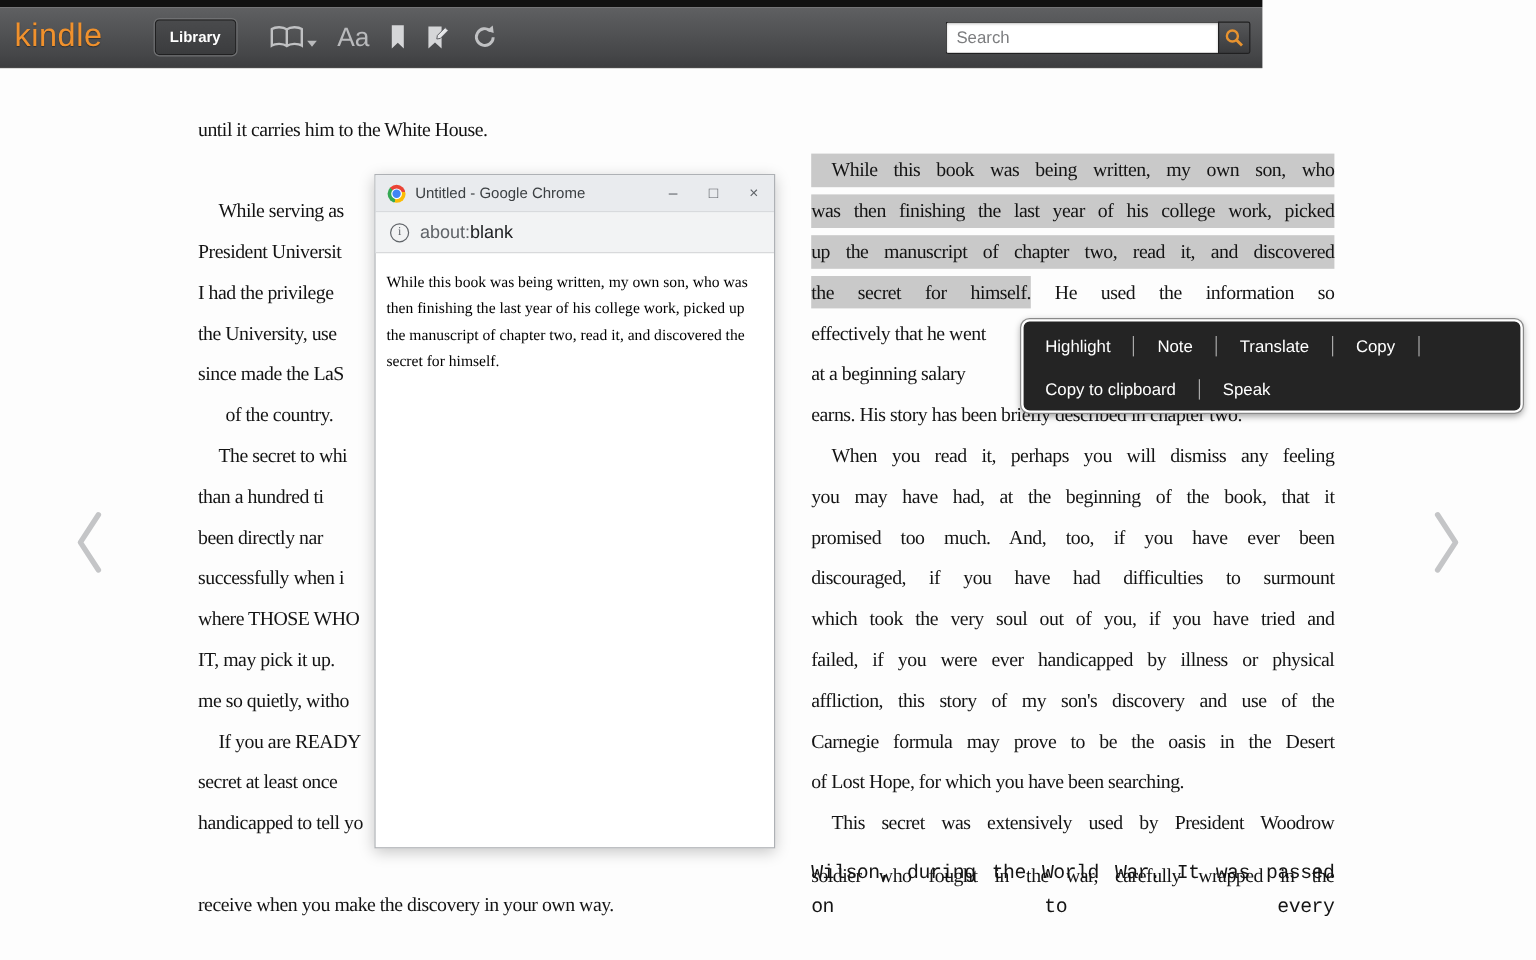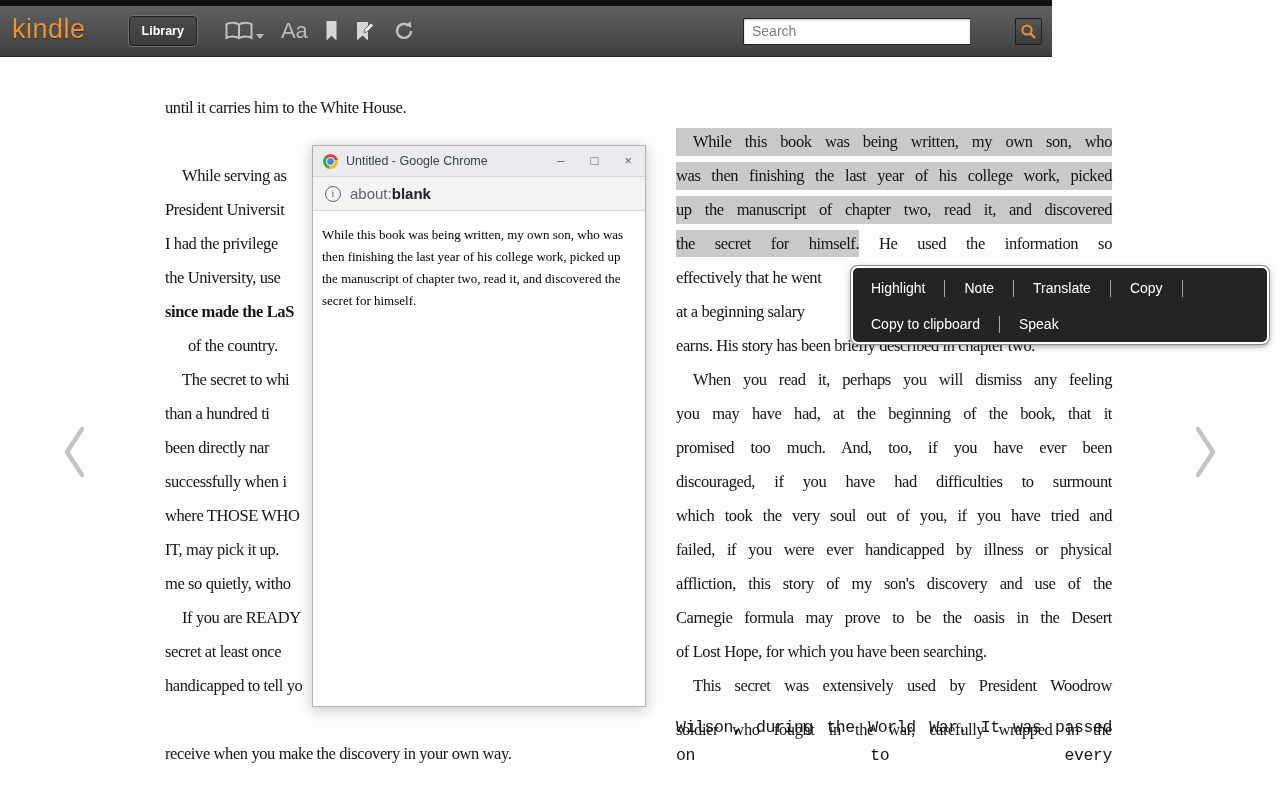--- a/index.html
+++ b/index.html
@@ -8,21 +8,21 @@
 
   
   .topstrip{height:6px;background:#111;}
   .toolbar{position:relative;height:50px;background:linear-gradient(#5f6062,#454648 80%,#3c3d3f);border-bottom:1px solid #262626;display:flex;align-items:center;}
   .logo{font-size:27px;color:#f0912d;margin:0 0 4px 12px;letter-spacing:.5px;font-weight:400;text-shadow:0 1px 1px rgba(0,0,0,.4);}
   .library-btn{margin-left:42px;background:linear-gradient(#4a4b4d,#3a3b3d);border:1px solid #6f7072;box-shadow:inset 0 0 0 1px #202021;border-radius:5px;color:#fff;font-weight:bold;font-size:12.5px;padding:8px 13px;font-family:"Liberation Sans",sans-serif;cursor:pointer;}
   .tool-icons{display:flex;align-items:center;margin-left:26px;gap:17px;}
   .tool{display:flex;align-items:center;color:#b9babc;}
   .aa{font-size:22px;line-height:22px;color:#b9babc;font-family:"Liberation Sans",sans-serif;}
   .caret{width:0;height:0;border-left:4px solid transparent;border-right:4px solid transparent;border-top:5px solid #b9babc;margin:10px 0 0 2px;}
-  .search{margin-left:auto;margin-right:10px;display:flex;align-items:center;gap:45px;}
+  .search{margin-left:auto;margin-right:10px;display:flex;align-items:center;}
   .search input{width:210px;height:25px;border:1px solid #202021;border-right:none;border-radius:2px 0 0 2px;background:#fff;font-size:14px;padding:0 8px;color:#333;outline:none;box-shadow:inset 0 1px 2px rgba(0,0,0,.25);}
   .search input::placeholder{color:#7c7d7f;}
   .search-btn{width:27px;height:27px;background:linear-gradient(#565759,#3a3b3d);border:1px solid #202021;border-radius:0 2px 2px 0;display:flex;align-items:center;justify-content:center;padding:0;cursor:pointer;}
 
   
   .reader{position:relative;width:1280px;height:743px;background:#fdfdfd;}
   .chev{position:absolute;top:368px;cursor:pointer;}
   .chev.left{left:62px;}
   .chev.right{left:1192px;}
 
@@ -40,21 +40,21 @@
   .cw-title{height:30px;background:#e9ebee;border-bottom:1px solid #d4d6d9;display:flex;align-items:center;padding-left:10px;gap:8px;font-size:12.5px;color:#3c4043;}
   .cw-ico{width:15px;height:15px;border-radius:50%;background:conic-gradient(from -45deg,#ea4335 0 120deg,#fbbc05 0 240deg,#34a853 0 360deg);position:relative;flex:0 0 15px;}
   .cw-ico::after{content:"";position:absolute;inset:3px;background:#4285f4;border:1.5px solid #fff;border-radius:50%;}
   .cw-title-text{white-space:nowrap;overflow:hidden;}
   .cw-controls{margin-left:auto;display:flex;color:#5f6368;font-size:13px;}
   .cw-controls span{padding:0 13px;line-height:30px;cursor:pointer;}
   .cw-addr{height:33px;background:#f2f3f4;border-bottom:1px solid #d8d9db;display:flex;align-items:center;padding:0 12px;gap:9px;}
   .info-ico{width:14px;height:14px;border:1.5px solid #5f6368;border-radius:50%;color:#5f6368;font-size:10px;font-family:"Liberation Serif",serif;display:flex;align-items:center;justify-content:center;flex:0 0 14px;}
   .url{font-size:15px;}
   .url .scheme{color:#5f6368;}
-  .url .host{color:#202124;font-weight:bold;}
+  .url .host{color:#202124;}
   .cw-body{padding:13px 9px;font-family:"Liberation Serif","DejaVu Serif",serif;font-size:13px;line-height:22px;color:#000;}
 
   
   .sel-menu{position:absolute;left:851px;top:209px;width:418px;height:78px;box-sizing:border-box;background:#242424;border:2px solid #fff;border-radius:7px;box-shadow:0 0 0 1px #8a8a8a,0 2px 6px rgba(0,0,0,.4);z-index:20;padding-top:2px;}
   .sm-row{height:36px;display:flex;align-items:center;padding:0 14px;}
   .sm-item{color:#fff;font-size:14px;padding:0 19px;cursor:pointer;white-space:nowrap;}
   .sm-item:first-child{padding-left:4px;}
   .sm-sep{width:1px;height:17px;background:#a9a9a9;}
 </style>
 </head>
@@ -117,21 +117,21 @@
         <polyline points="6,4 21,27 6,50" fill="none" stroke="#c4c5c7" stroke-width="4.5" stroke-linecap="round" stroke-linejoin="round"></polyline>
       </svg>
     </div>
 
     <div id="left-page" class="page">
         <div class="bline" style="top: 37px;"><span>until it carries him to the White House.</span></div>
         <div class="bline" style="top: 105px;"><span class="ind"></span><span>While serving as</span></div>
         <div class="bline" style="top: 139px;"><span>President Universit</span></div>
         <div class="bline" style="top: 173px;"><span>I had the privilege</span></div>
         <div class="bline" style="top: 207px;"><span>the University, use</span></div>
-        <div class="bline" style="top: 241px; font-weight: bold;"><span>since made the LaS</span></div>
+        <div class="bline" style="top: 241px;"><span>since made the LaS</span></div>
         <div class="bline" style="top: 275px; margin-left: 23px;"><span>of the country.</span></div>
         <div class="bline" style="top: 309px;"><span class="ind"></span><span>The secret to whi</span></div>
         <div class="bline" style="top: 343px;"><span>than a hundred ti</span></div>
         <div class="bline" style="top: 377px;"><span>been directly nar</span></div>
         <div class="bline" style="top: 411px;"><span>successfully when i</span></div>
         <div class="bline" style="top: 445px;"><span>where THOSE WHO</span></div>
         <div class="bline" style="top: 479px;"><span>IT, may pick it up.</span></div>
         <div class="bline" style="top: 513px;"><span>me so quietly, witho</span></div>
         <div class="bline" style="top: 547px;"><span class="ind"></span><span>If you are READY</span></div>
         <div class="bline" style="top: 581px;"><span>secret at least once</span></div>

